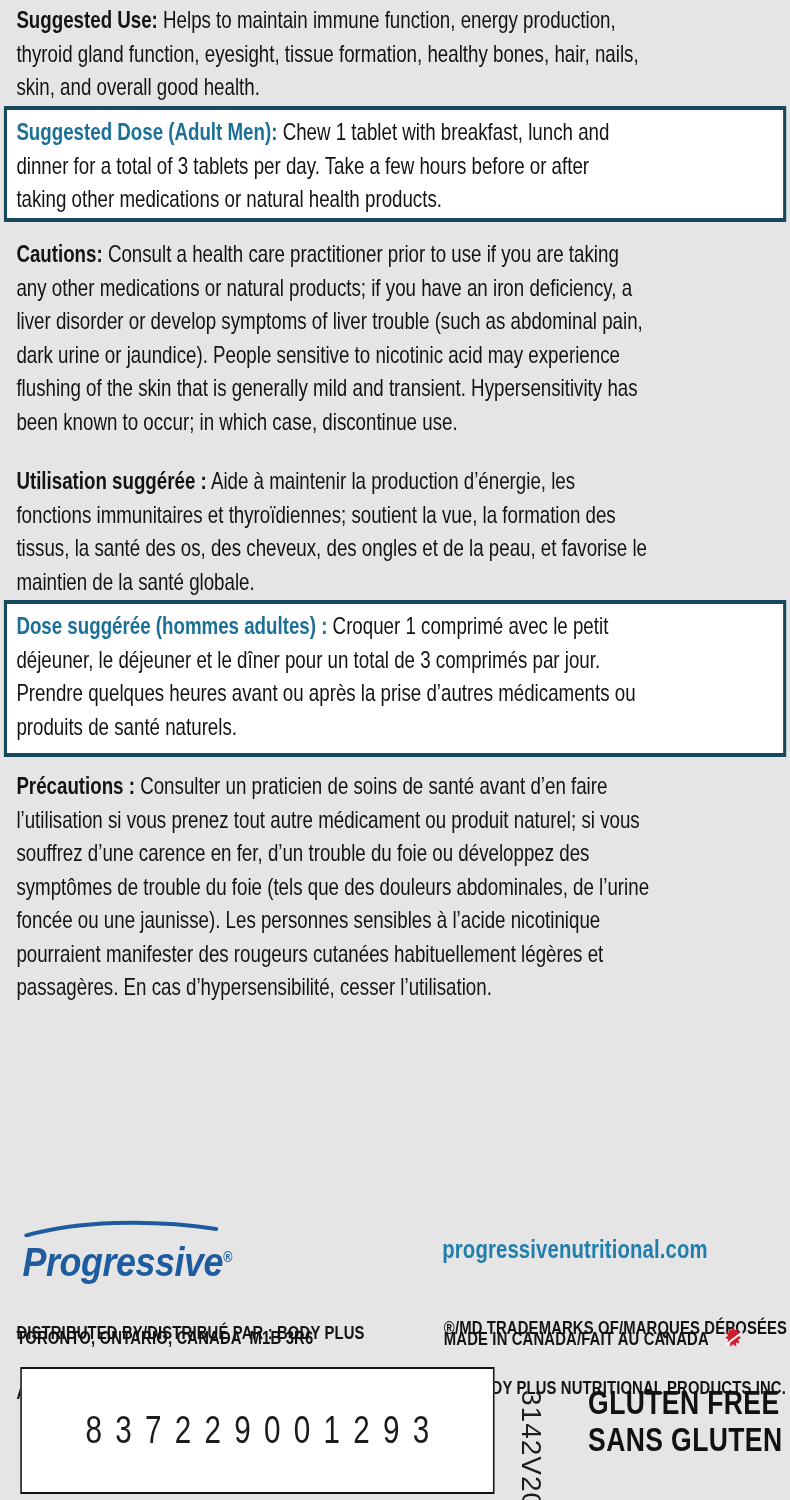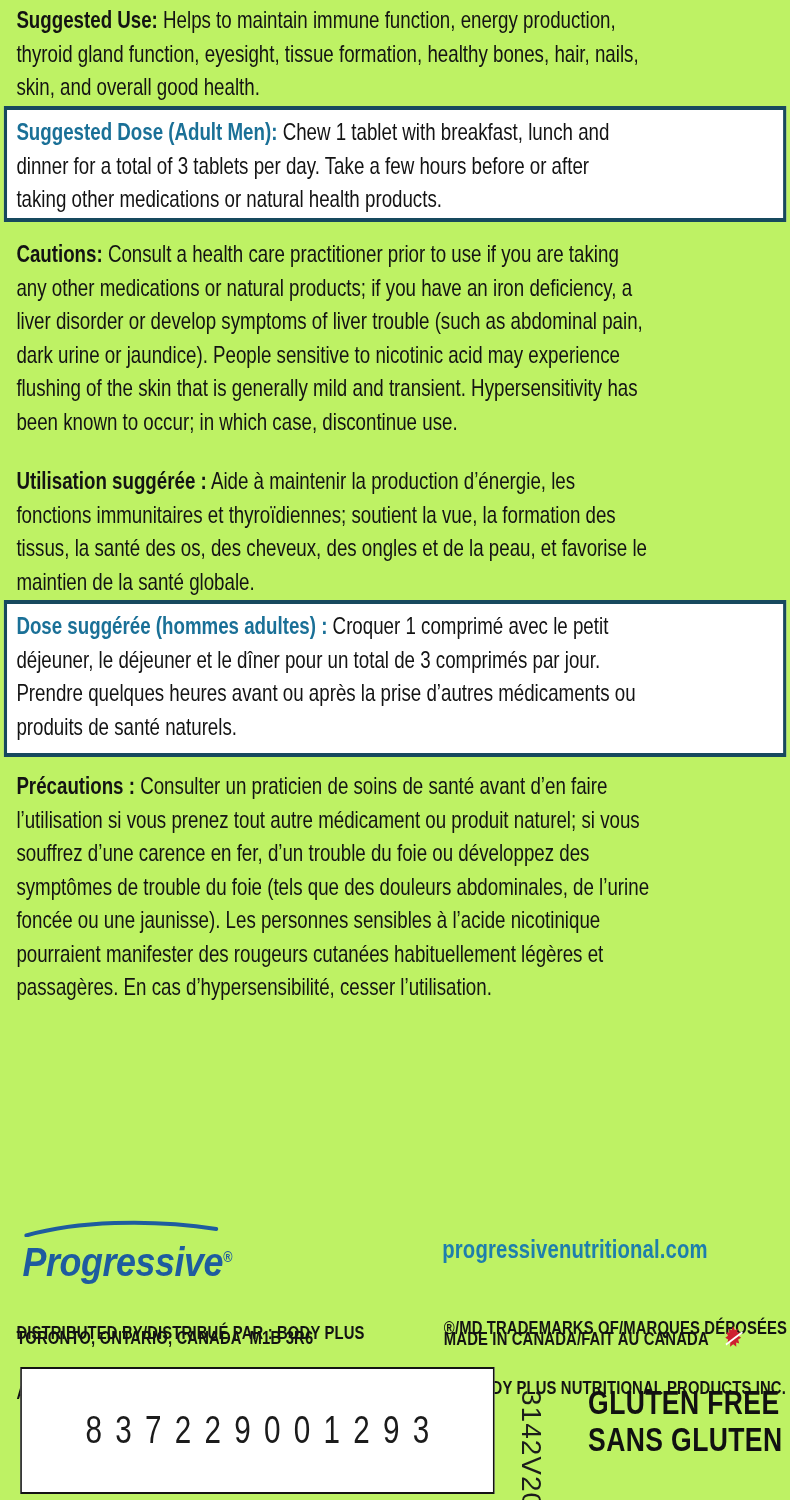--- a/index.html
+++ b/index.html
@@ -1,17 +1,17 @@
 <!DOCTYPE html>
 <html><head>
 <meta charset="utf-8">
 <style>
   html,body { margin:0; padding:0; background:#fff; }
   .page {
-    position:relative; width:790px; height:1500px; background:#bef264;
+    position:relative; width:790px; height:1500px; background:#e5e5e5;
     overflow:hidden; font-family:"Liberation Sans", sans-serif; color:#131313;
   }
   
   .squeeze {
     position:absolute; top:0; left:0; width:1013px; height:1500px;
     transform:scaleX(0.78); transform-origin:top left;
   }
   .para {
     position:absolute; left:21px; width:978px; margin:0;
     font-size:24px; line-height:33.5px; white-space:pre-line;

